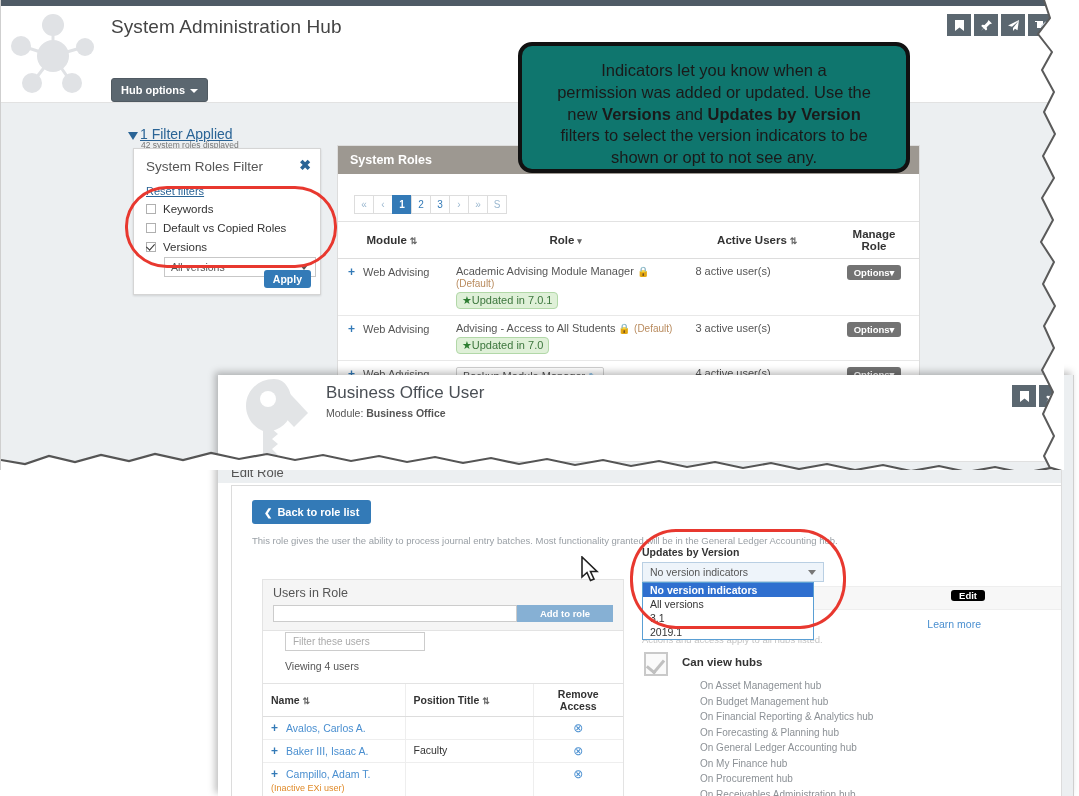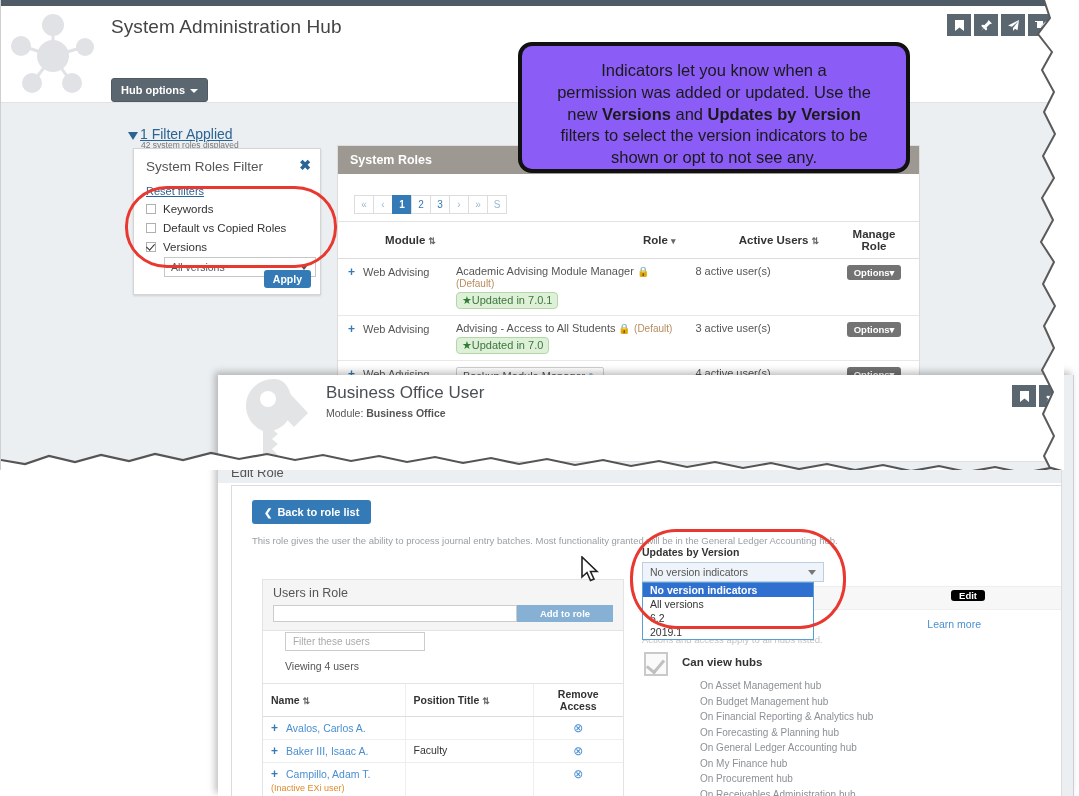--- a/index.html
+++ b/index.html
@@ -135,21 +135,21 @@
   .pg {
     min-width:20px; height:19px; border:1px solid #ddd; margin-left:-1px;
     font-size:10px; color:#337ab7; display:flex; align-items:center;
     justify-content:center; padding:0 5px; background:#fff; cursor:pointer;
   }
   .pg.active { background:#337ab7; color:#fff; border-color:#337ab7; font-weight:bold;}
   .pg.muted { color:#9bb8d0; }
 
   table.roles { position:absolute; left:0; top:75px; width:100%; border-collapse:collapse; }
   table.roles th {
-    font-size:11.5px; color:#333; text-align:right; font-weight:bold;
+    font-size:11.5px; color:#333; text-align:center; font-weight:bold;
     padding:6px 10px; border-top:1px solid #e2e2e2; border-bottom:1px solid #ddd;
     background:#fff;
   }
   table.roles td {
     font-size:11px; color:#555; padding:6px 10px;
     border-bottom:1px solid #e8e8e8; vertical-align:top;
   }
   table.roles td.mod { color:#555; }
   .plus { color:#337ab7; font-weight:bold; font-size:12px; margin-right:8px;}
   .sortarrow { color:#666; font-size:9px; margin-left:3px;}
@@ -171,21 +171,21 @@
     padding:2px 7px; border-radius:3px; display:inline-block; cursor:pointer;
   }
   .redring-badge {
     position:absolute; left:569px; top:332px; width:135px; height:33px;
     border:3.5px solid #e8382f; border-radius:30px/18px; pointer-events:none;
   }
 
   
   .callout {
     position:absolute; left:518px; top:42px; width:392px; height:131px;
-    background:#8b5cf6; border:4px solid #111; border-radius:14px;
+    background:#0f766e; border:4px solid #111; border-radius:14px;
     padding:14px 34px; text-align:center;
     font-size:16.5px; line-height:1.32; color:#1a1a1a;
     z-index:40;
   }
   .callout b { font-weight:bold; }
 
   
   .torn-right { position:absolute; right:0; top:0; width:40px; height:470px; z-index:30; }
   .torn-bottom-top { position:absolute; left:0; bottom:-6px; width:1064px; height:30px; z-index:30; }
 
@@ -653,21 +653,21 @@
 
     <div class="uv-wrap">
       <div class="uv-label">Updates by Version</div>
       <div class="uv-select">
         <span>No version indicators</span>
         <span class="tri"></span>
       </div>
       <div class="uv-list">
         <div class="sel">No version indicators</div>
         <div>All versions</div>
-        <div>6.2</div>
+        <div>3.1</div>
         <div>2019.1</div>
       </div>
     </div>
 
     <div class="redring-uv"></div>
   </div>
 
   <div class="bw-right-strip"></div>
 </div>
 

